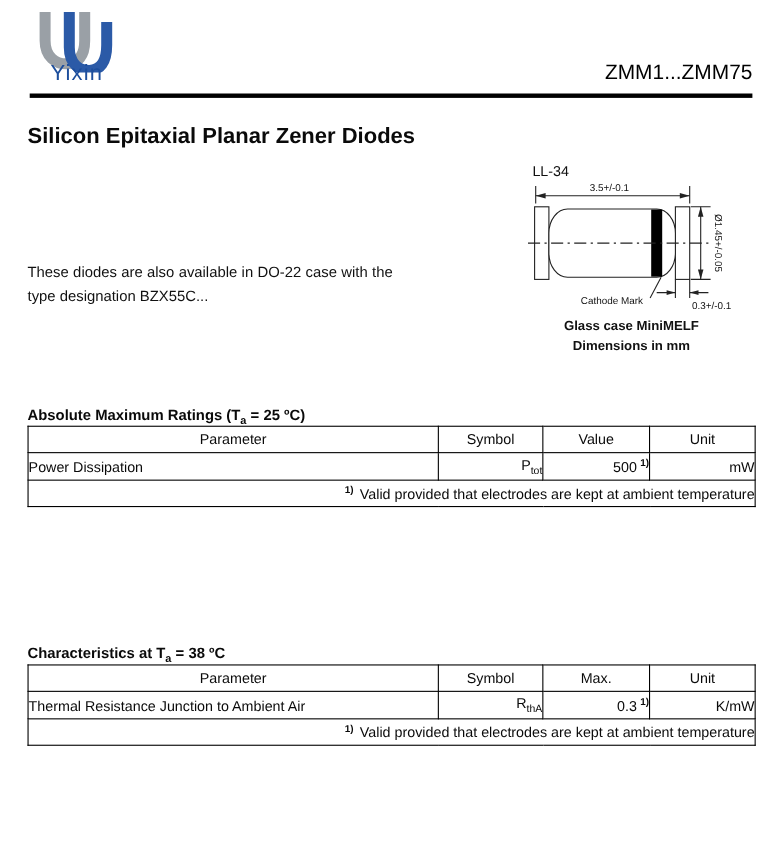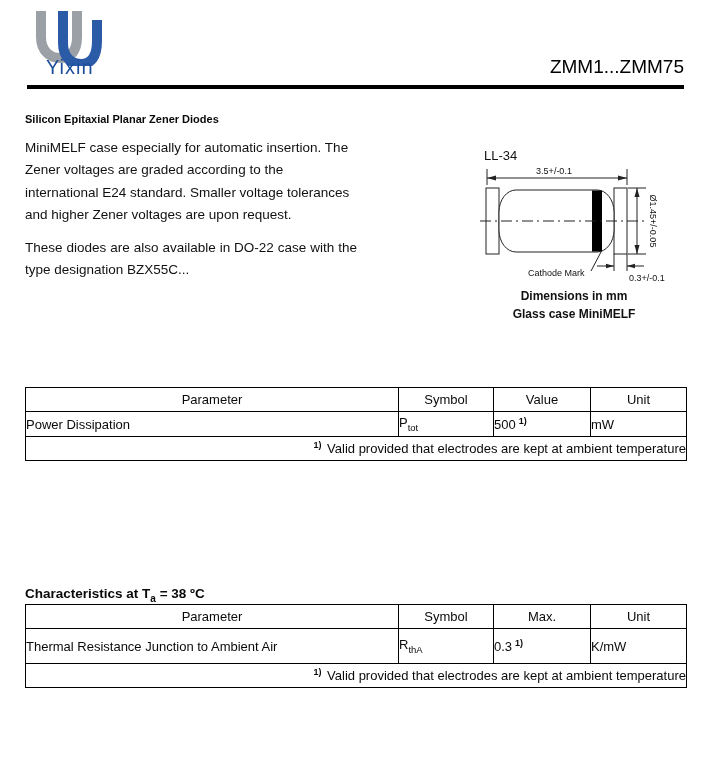--- a/index.html
+++ b/index.html
@@ -7,21 +7,21 @@
     position:relative;width:707px;height:768px;background:#ffffff;overflow:hidden;
     font-family:"Liberation Sans",sans-serif;color:#0a0a0a;
   }
   
   .logo-mark{position:absolute;left:30px;top:8px;}
   .brand-text{position:absolute;left:30px;top:56px;font-size:20px;font-weight:normal;
     color:#1d4e9c;letter-spacing:1px;margin-left:16px;}
   .doc-title{position:absolute;top:56px;right:23px;font-size:19px;font-weight:normal;color:#000;}
   .header-rule{position:absolute;top:85px;left:27px;width:657px;height:4px;background:#000;}
   
-  .intro-heading{position:absolute;left:25px;top:113px;font-size:11px;font-weight:bold;}
+  .intro-heading{position:absolute;left:25px;top:113px;font-size:20px;font-weight:bold;}
   .intro-p{position:absolute;left:25px;width:332px;font-size:13.5px;line-height:22.4px;color:#111;}
   .p1{top:137px;}
   .p2{top:237px;text-align:justify;}
   
   .pkg-svg{position:absolute;left:478px;top:145px;}
   .pkg-caption{position:absolute;left:478px;top:287px;width:192px;text-align:center;
     font-size:12px;font-weight:bold;line-height:18px;color:#111;}
   
   .sec-head{position:absolute;left:25px;font-size:13.5px;font-weight:bold;white-space:nowrap;}
   .sec-head sub{font-size:10px;}
@@ -31,42 +31,41 @@
   .t1{top:387px;}
   .t2{top:604px;}
   .tbl th,.tbl td{border:1.5px solid #000;font-size:13px;font-weight:normal;color:#0a0a0a;
     padding:0;height:23px;vertical-align:middle;}
   .tbl th{text-align:center;}
   .col-param{width:373px;}
   .col-sym{width:95px;}
   .col-val{width:97px;}
   .col-unit{width:96px;}
   .cell-param{text-align:left;padding:2px 8px 2px 10px;}
-  .cell-ctr{text-align:left;}
+  .cell-ctr{text-align:right;}
   .two-line{line-height:17px;padding-top:3px;padding-bottom:3px;}
   .tbl sub{font-size:9.5px;}
   sup.note{font-size:9px;font-weight:bold;margin-left:3px;}
   .footnote-cell{text-align:right;padding:2px 8px 2px 14px;font-size:12.5px;}
   .footnote-cell sup{font-size:9px;font-weight:bold;margin-right:2px;}
 </style>
 </head>
 <body>
 
 <div class="page">
 
   <svg class="logo-mark" width="80" height="58" viewBox="0 0 80 58">
     <path d="M 11,3 V 29 C 11,44 21,50 30,50 C 41,50 47,43 47,29 V 3" fill="none" stroke="#9aa0a6" stroke-width="10"></path>
     <path d="M 33,3 V 35 C 33,50 42,56 51,56 C 61,56 67,49 67,33 V 12" fill="none" stroke="#2b5aa7" stroke-width="10"></path>
   </svg>
   <div class="brand-text">Yixin</div>
   <div class="doc-title">ZMM1...ZMM75</div>
   <div class="header-rule"></div>
 
   <div class="intro-heading">Silicon Epitaxial Planar Zener Diodes</div>
-  <div class="intro-p p1">MiniMELF case especially for automatic insertion. The Zener voltages are graded according to the international E24 standard. Smaller voltage tolerances and higher Zener voltages are upon request.</div>
   <div class="intro-p p2">These diodes are also available in DO-22 case with the type designation BZX55C...</div>
 
   <svg class="pkg-svg" width="229" height="142" viewBox="0 0 229 142">
     <text x="6" y="15" font-size="13" fill="#111">LL-34</text>
 
     <line x1="9" y1="24" x2="9" y2="40" stroke="#222" stroke-width="1"></line>
     <line x1="149" y1="24" x2="149" y2="40" stroke="#222" stroke-width="1"></line>
     <line x1="9" y1="33" x2="149" y2="33" stroke="#222" stroke-width="1"></line>
     <polygon points="9,33 18,30.5 18,35.5" fill="#222"></polygon>
     <polygon points="149,33 140,30.5 140,35.5" fill="#222"></polygon>
@@ -91,24 +90,25 @@
     <polygon points="136,121 128,118.8 128,123.2" fill="#222"></polygon>
     <line x1="149" y1="121" x2="166" y2="121" stroke="#222" stroke-width="1"></line>
     <polygon points="149,121 157,118.8 157,123.2" fill="#222"></polygon>
     <text x="151" y="136" font-size="9" fill="#111">0.3+/-0.1</text>
 
     <line x1="113" y1="126" x2="123" y2="107" stroke="#222" stroke-width="1"></line>
     <text x="50" y="131" font-size="9" fill="#111">Cathode Mark</text>
   </svg>
 
   <div class="pkg-caption">
+    <div>Glass case MiniMELF</div>
     <div>Dimensions in mm</div>
-    <div>Glass case MiniMELF</div>
   </div>
 
+  <div class="sec-head sh1"><span>Absolute Maximum Ratings (T</span><sub>a</sub><span> = 25 ºC)</span></div>
 
   <table class="tbl t1">
     <colgroup>
       <col class="col-param">
         <col class="col-sym">
         <col class="col-val">
         <col class="col-unit">
     </colgroup>
     <tbody>
         <tr>
@@ -138,21 +138,21 @@
         <col class="col-val">
         <col class="col-unit">
     </colgroup>
     <tbody>
         <tr>
       <th>Parameter</th>
       <th>Symbol</th>
       <th>Max.</th>
       <th>Unit</th>
     </tr>
-    <tr style="height:35px;margin-top:16px;">
+    <tr style="height:25px;margin-top:16px;">
       <td class="cell-param">Thermal Resistance Junction to Ambient Air</td>
       <td class="cell-ctr"><span>R</span><sub>thA</sub></td>
       <td class="cell-ctr"><span>0.3</span><sup class="note">1)</sup></td>
       <td class="cell-ctr">K/mW</td>
     </tr>
     <tr>
       <td class="footnote-cell" colspan="4"><sup>1)</sup><span> Valid provided that electrodes are kept at ambient temperature</span></td>
     </tr>
   </tbody>
     </table>

